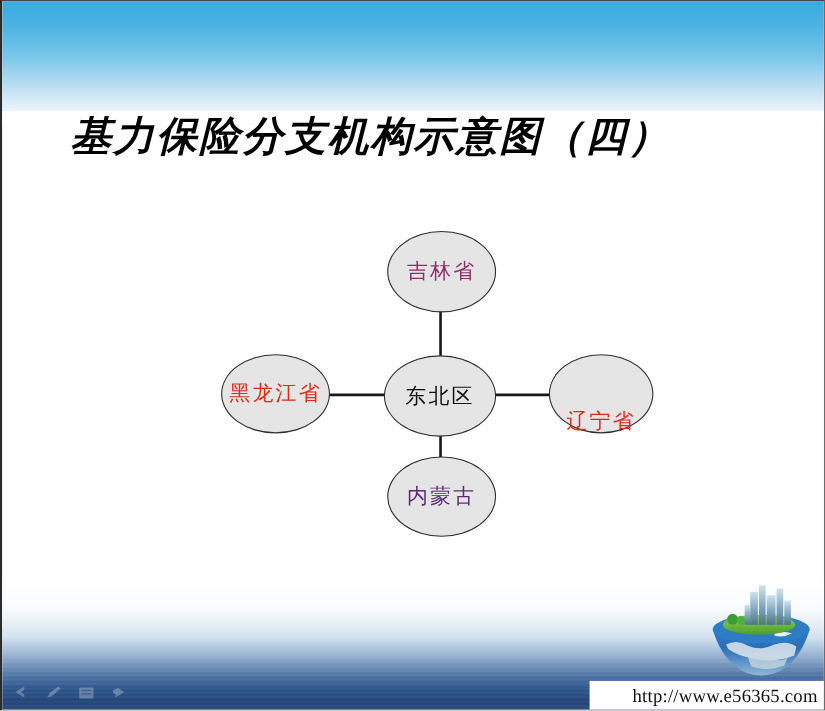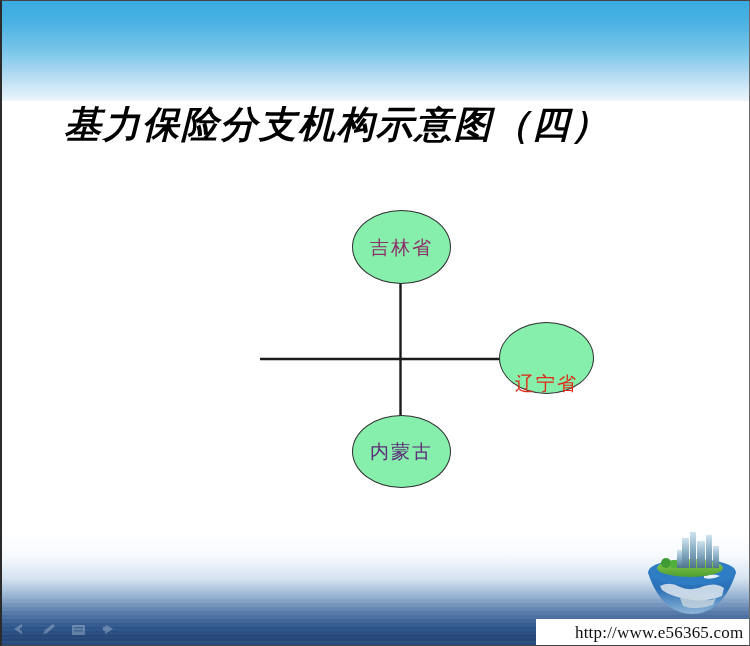--- a/index.html
+++ b/index.html
@@ -97,21 +97,21 @@
     left: 0; top: 0;
     width: 750px;
     height: 646px;
     pointer-events: none;
   }
   .connectors { position: absolute; left: 0; top: 0; }
 
   .node {
     position: absolute;
     border-radius: 50%;
-    background: #86efac;
+    background: #e5e5e5;
     border: 1px solid #2f2f2f;
     box-sizing: border-box;
     display: flex;
     align-items: center;
     justify-content: center;
     pointer-events: auto;
     box-shadow: 0 0 0 0 rgba(0,0,0,0);
   }
   .node span {
     font-family: "Liberation Serif", "DejaVu Serif", serif;
@@ -200,21 +200,27 @@
 
       <line x1="398.5" y1="358" x2="258" y2="358" stroke="#1a1a1a" stroke-width="2.4"></line>
 
       <line x1="398.5" y1="358" x2="540" y2="358" stroke="#1a1a1a" stroke-width="2.4"></line>
     </svg>
 
     <div class="node node-top">
       <span class="txt-top">吉林省</span>
     </div>
 
-
+    <div class="node node-left">
+      <span class="txt-left">黑龙江省</span>
+    </div>
+
+    <div class="node node-center">
+      <span class="txt-center">东北区</span>
+    </div>
 
     <div class="node node-right">
       <span class="txt-right">辽宁省</span>
     </div>
 
     <div class="node node-bottom">
       <span class="txt-bottom">内蒙古</span>
     </div>
 
   </div>

